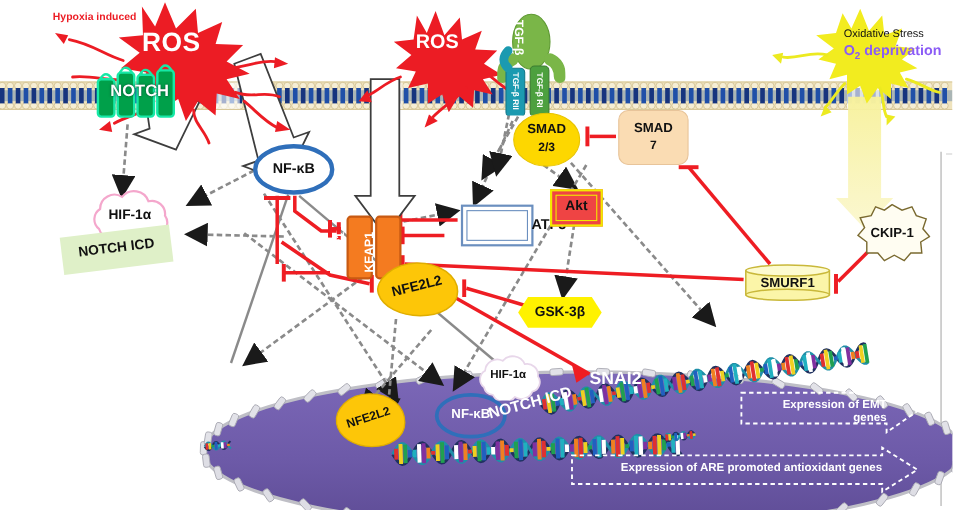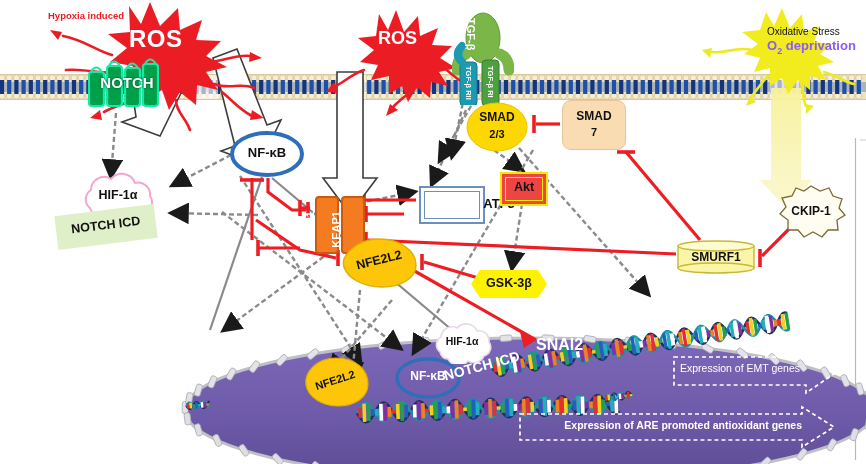--- a/index.html
+++ b/index.html
@@ -930,22 +930,22 @@
 
   <div class="lbl" style="left:442px;top:368px;font-size:14px;font-weight:bold;color:#ffffff;
               transform:rotate(-15deg);transform-origin:left top;">NOTCH ICD</div>
 
   <div class="lbl" style="left:536px;top:336px;font-size:16px;font-weight:bold;color:#ffffff;">SNAI2</div>
 
   <div style="position:absolute;left:672px;top:347px;width:168px;height:48px;">
     <svg width="168" height="48">
       <polygon points="2,10 134,10 134,2 166,24 134,46 134,38 2,38" fill="none" stroke="#ffffff" stroke-width="1.7" stroke-dasharray="4 3"></polygon>
     </svg>
-    <div style="position:absolute;left:8px;top:15px;width:126px;text-align:left;
-                font-size:10.5px;font-weight:normal;color:#ffffff;">Expression of EMT genes</div>
+    <div style="position:absolute;left:8px;top:15px;width:126px;text-align:right;
+                font-size:10.5px;font-weight:bold;color:#ffffff;">Expression of EMT genes</div>
   </div>
 
   <div style="position:absolute;left:518px;top:405px;width:320px;height:46px;">
     <svg width="320" height="46">
       <polygon points="2,9 284,9 284,2 316,22 284,42 284,35 2,35" fill="none" stroke="#ffffff" stroke-width="1.7" stroke-dasharray="4 3"></polygon>
     </svg>
     <div style="position:absolute;left:8px;top:14px;width:276px;text-align:right;
                 font-size:10.5px;font-weight:bold;color:#ffffff;">Expression of ARE promoted antioxidant genes</div>
   </div>
 

